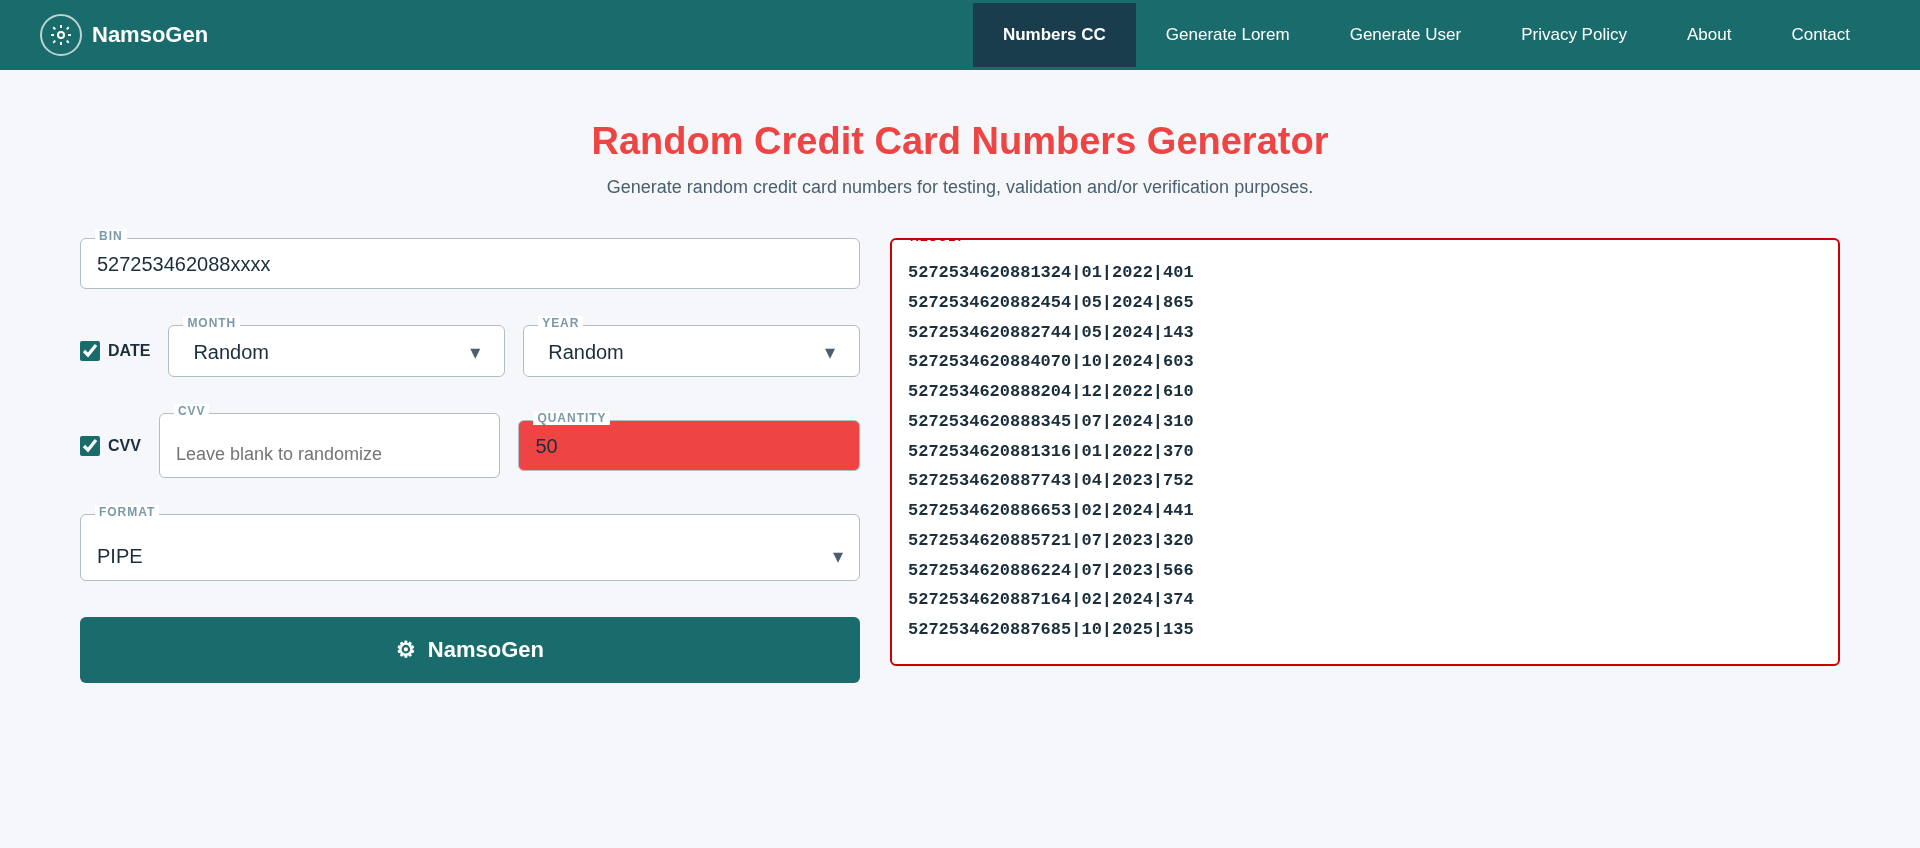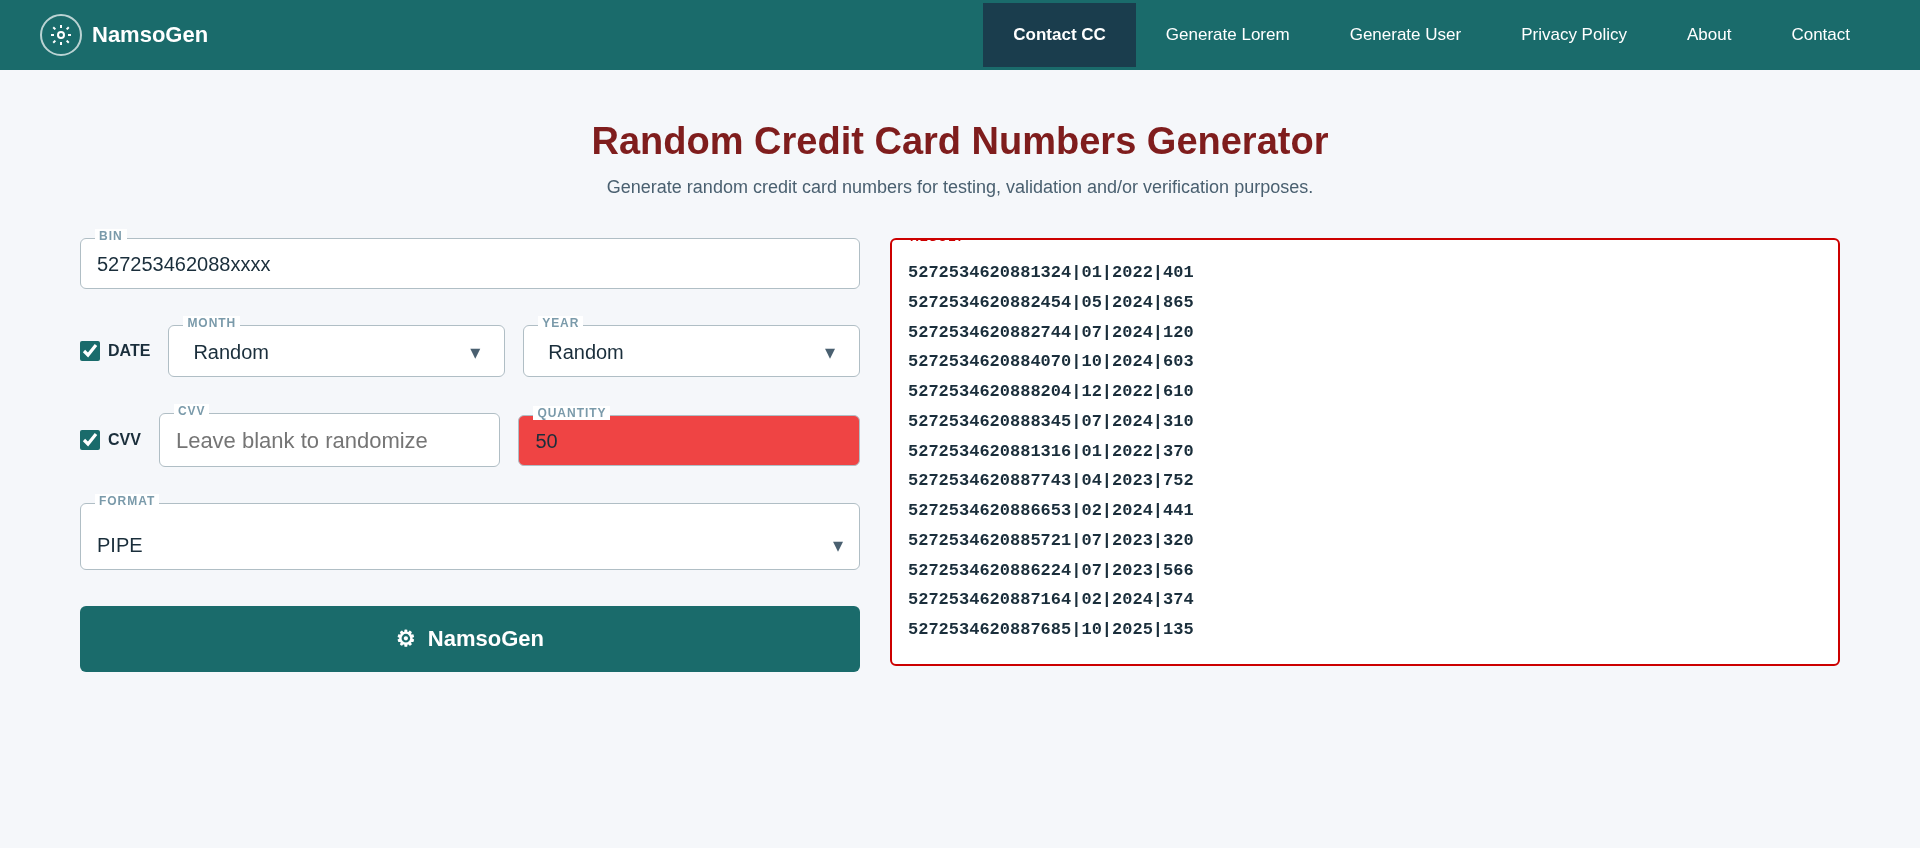--- a/index.html
+++ b/index.html
@@ -55,21 +55,21 @@
     
     .main {
       padding: 50px 80px 40px 80px;
       max-width: 1920px;
     }
 
     .page-title {
       text-align: center;
       font-size: 38px;
       font-weight: 800;
-      color: #7f1d1d;
+      color: #ef4444;
       margin-bottom: 14px;
     }
     .page-subtitle {
       text-align: center;
       font-size: 18px;
       color: #4a6070;
       margin-bottom: 40px;
     }
 
     
@@ -186,24 +186,24 @@
       position: relative;
       border: 1.5px solid #b0bec5;
       border-radius: 6px;
       background: white;
       padding: 10px 16px 12px;
     }
     .cvv-input {
       width: 100%;
       border: none;
       outline: none;
-      font-size: 22px;
+      font-size: 18px;
       color: #9ab0bc;
       background: transparent;
-      margin-top: 4px;
+      margin-top: 20px;
     }
     .quantity-group {
       flex: 1;
       position: relative;
       border: 1.5px solid #b0bec5;
       border-radius: 6px;
       background: #ef4444;
       padding: 10px 16px 12px;
     }
     .quantity-input {
@@ -295,21 +295,21 @@
   <div class="nav-logo">
     <div class="nav-logo-icon">
       <svg width="24" height="24" viewBox="0 0 24 24" fill="none" stroke="white" stroke-width="2">
         <circle cx="12" cy="12" r="3"></circle>
         <path d="M12 2v3M12 19v3M2 12h3M19 12h3M4.22 4.22l2.12 2.12M17.66 17.66l2.12 2.12M4.22 19.78l2.12-2.12M17.66 6.34l2.12-2.12"></path>
       </svg>
     </div>
     <span>NamsoGen</span>
   </div>
   <div class="nav-links">
-    <a class="nav-link active">Contact CC</a>
+    <a class="nav-link active">Numbers CC</a>
     <a class="nav-link">Generate Lorem</a>
     <a class="nav-link">Generate User</a>
     <a class="nav-link">Privacy Policy</a>
     <a class="nav-link">About</a>
     <a class="nav-link">Contact</a>
   </div>
 </nav>
 
 <div class="main">
   <h1 class="page-title">Random Credit Card Numbers Generator</h1>
@@ -392,21 +392,21 @@
         <span class="gear-icon">⚙</span>
         <span>NamsoGen</span>
       </button>
     </div>
 
     <div class="result-section">
       <span class="result-label">RESULT</span>
       <div class="result-list" id="result-list">
       <div>5272534620881324|01|2022|401</div>
           <div>5272534620882454|05|2024|865</div>
-          <div>5272534620882744|07|2024|120</div>
+          <div>5272534620882744|05|2024|143</div>
           <div>5272534620884070|10|2024|603</div>
           <div>5272534620888204|12|2022|610</div>
           <div>5272534620888345|07|2024|310</div>
           <div>5272534620881316|01|2022|370</div>
           <div>5272534620887743|04|2023|752</div>
           <div>5272534620886653|02|2024|441</div>
           <div>5272534620885721|07|2023|320</div>
           <div>5272534620886224|07|2023|566</div>
           <div>5272534620887164|02|2024|374</div>
           <div>5272534620887685|10|2025|135</div>

